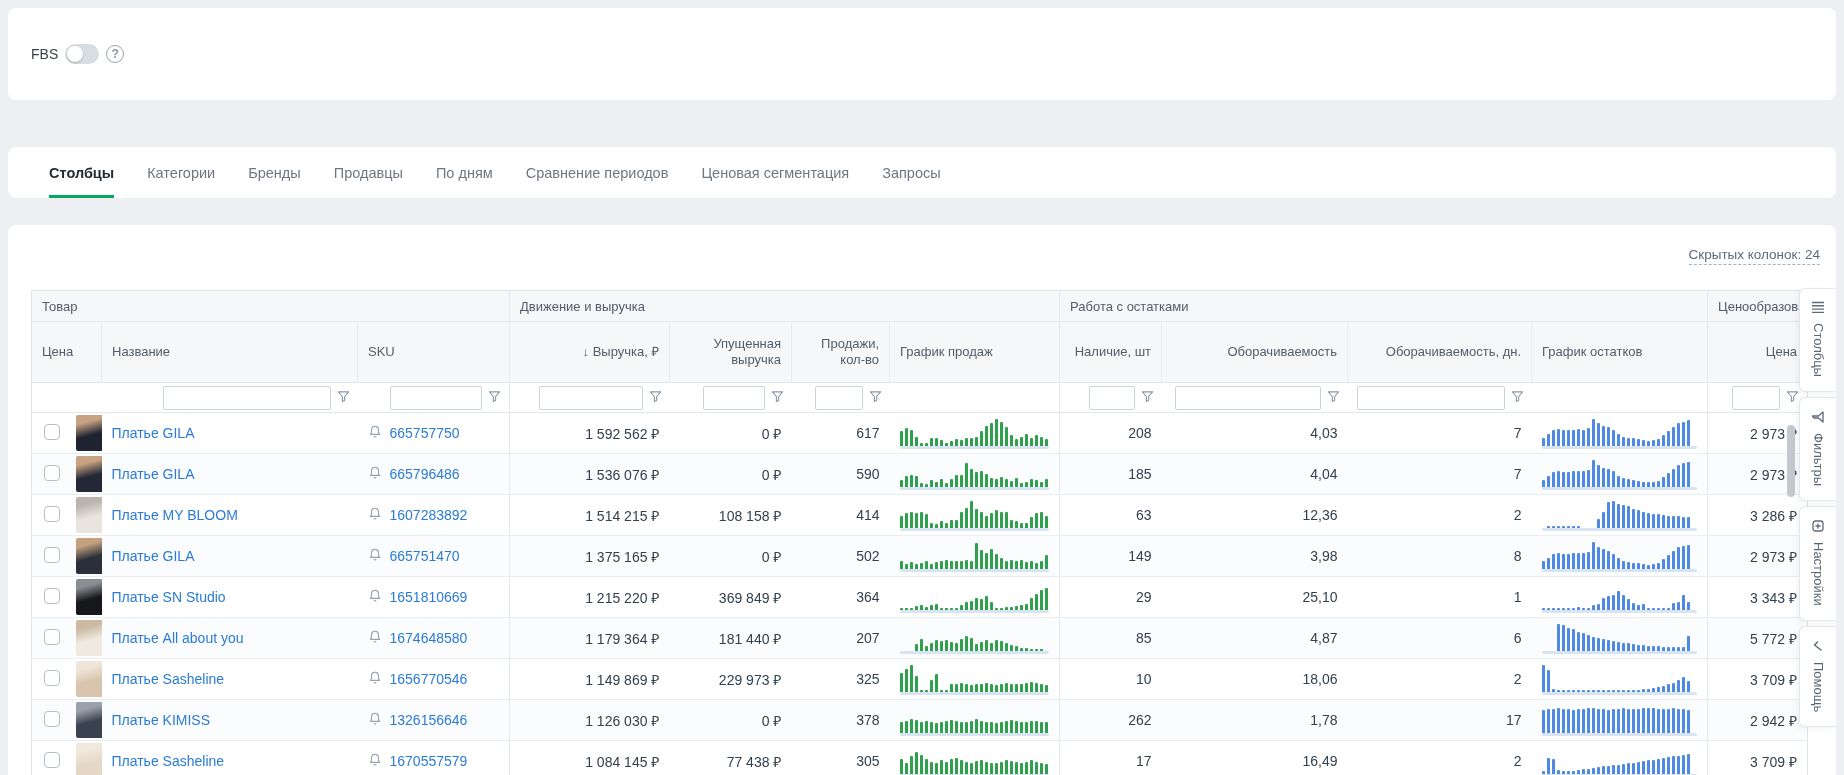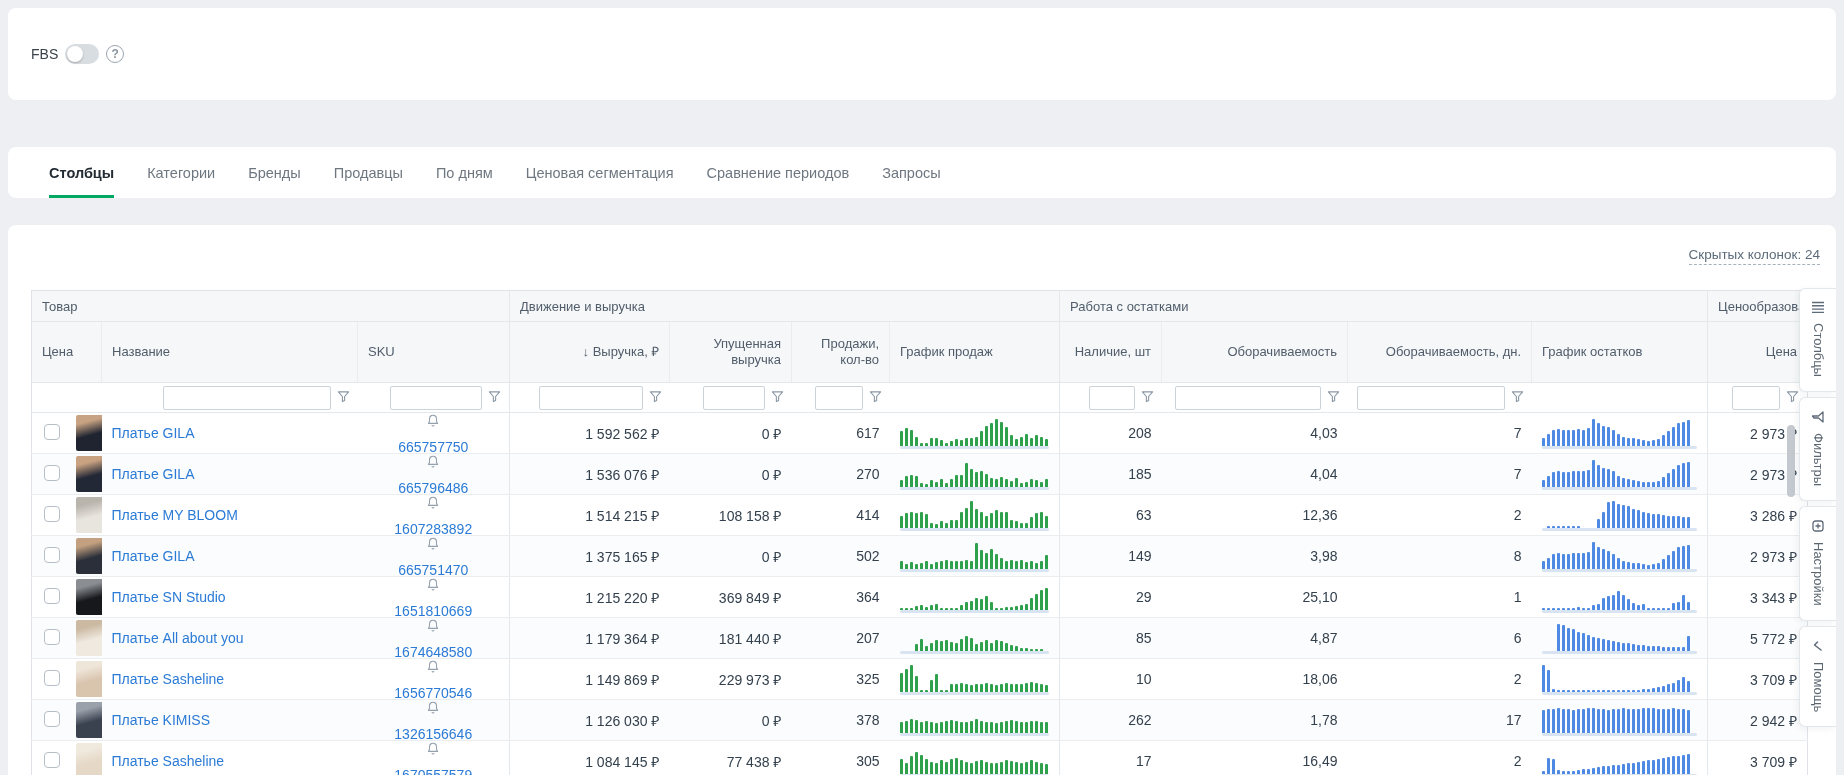--- a/index.html
+++ b/index.html
@@ -76,21 +76,21 @@
   tr.head-row th:first-child { border-left:none; }
   th.r, td.r { text-align:right; }
   th.gb, td.gb { border-left:1px solid #e3e8ec !important; }
   tr.filter-row td { background:#fff; height:30px; border-bottom:1px solid #e3e8ec; padding:2px 8px; }
   .filter-wrap { display:flex; align-items:center; justify-content:flex-end; gap:6px; }
   .filter-input { height:24px; border:1px solid #ccd4db; border-radius:2px; background:#fff; padding:0 4px; min-width:0;
     font-family:"Liberation Sans",sans-serif; }
   tbody td { height:40px; border-bottom:1px solid #eaeef1; padding:0 10px; color:#33404d; }
   tbody tr:nth-child(even) td { background:#fbfcfd; }
   .lnk { color:var(--accent-blue,#2b7bd6); cursor:pointer; text-decoration:none; }
-  .sku-cell { display:flex; align-items:center; gap:8px; height:40px;flex-direction:column; }
+  .sku-cell { display:flex; align-items:center; gap:8px; height:40px; }
   input[type="checkbox"] { -webkit-appearance:none; appearance:none; width:16px; height:16px;
     border:1.5px solid #b6bfc8; border-radius:4px; background:#fff; margin:0 0 0 2px; cursor:pointer; }
   .photo { width:30px; height:36px; border-radius:2px; display:block; }
   .chart { display:flex; align-items:flex-end; gap:2px; height:32px; position:relative; padding-bottom:3px; }
   .chart::after { content:''; position:absolute; left:0; right:0; bottom:0; height:3px; background:#d9e4f2; border-radius:2px; }
   .chart .bar { width:3px; border-radius:1px 1px 0 0; flex:none; }
   .bar.green { background:var(--sales-bars-green,#2fa04b); }
   .bar.blue  { background:var(--stock-bars-blue,#4e8ae4); }
 
   .scroll-thumb { position:absolute; right:41px; top:200px; width:8px; height:72px; border-radius:4px; background:#c3c9cf; }
@@ -122,22 +122,22 @@
     </div>
   </div>
 
   <div class="card tabs-card">
     <nav id="tabs">
         <div class="tab active">Столбцы</div>
         <div class="tab">Категории</div>
         <div class="tab">Бренды</div>
         <div class="tab">Продавцы</div>
         <div class="tab">По дням</div>
+        <div class="tab">Сравнение периодов</div>
         <div class="tab">Ценовая сегментация</div>
-        <div class="tab">Сравнение периодов</div>
         <div class="tab">Запросы</div>
       </nav>
   </div>
 
   <div class="card main-card">
     <a class="hidden-cols">Скрытых колонок: 24</a>
     <table id="report-table">
       <colgroup id="cols">
           <col style="width: 34px;">
           <col style="width: 36px;">
@@ -355,21 +355,21 @@
               <div class="sku-cell">
                 <span><svg width="14" height="15" viewBox="0 0 16 16">
                     <path d="M8 2a4 4 0 0 0-4 4v3l-1.3 2.3h10.6L12 9V6a4 4 0 0 0-4-4z" fill="none" stroke="#95a1ad" stroke-width="1.2" stroke-linejoin="round"></path>
                     <path d="M6.7 13.4a1.4 1.4 0 0 0 2.6 0" fill="none" stroke="#95a1ad" stroke-width="1.2"></path>
                   </svg></span>
                 <span class="lnk">665796486</span>
               </div>
             </td>
             <td class="r gb">1 536 076 ₽</td>
             <td class="r">0 ₽</td>
-            <td class="r">270</td>
+            <td class="r">590</td>
             <td>
               <div class="chart">
                 <span class="bar green" style="height: 7px;"></span>
                 <span class="bar green" style="height: 11px;"></span>
                 <span class="bar green" style="height: 12px;"></span>
                 <span class="bar green" style="height: 11px;"></span>
                 <span class="bar green" style="height: 4px;"></span>
                 <span class="bar green" style="height: 3px;"></span>
                 <span class="bar green" style="height: 7px;"></span>
                 <span class="bar green" style="height: 5px;"></span>

